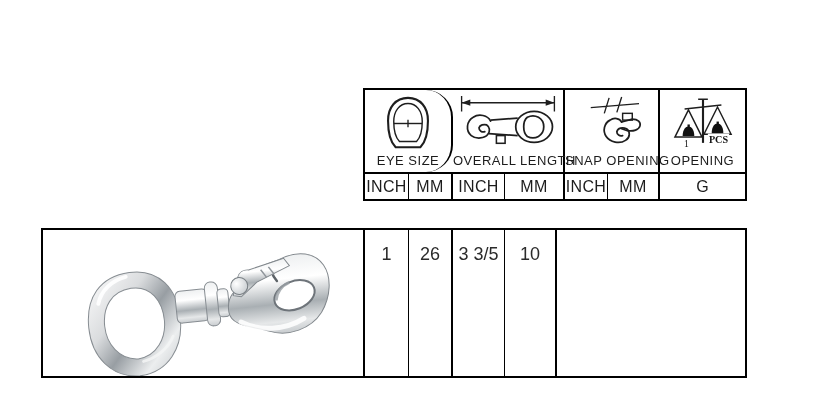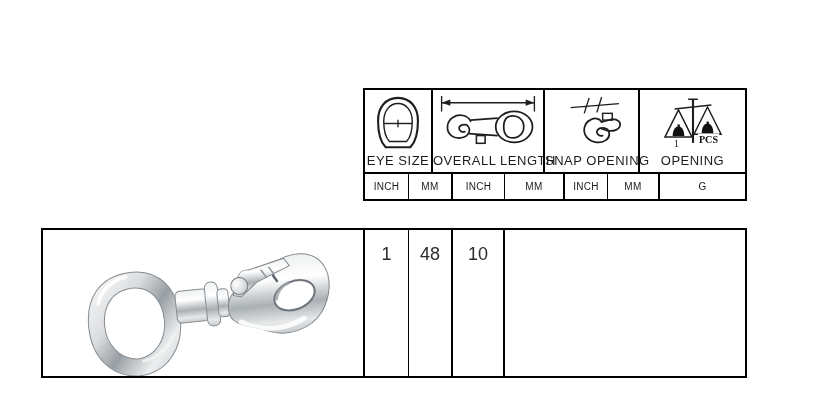--- a/index.html
+++ b/index.html
@@ -15,26 +15,26 @@
   .spec-header{
     position:absolute;left:363px;top:88px;
     width:384px;height:113px;
     border:2px solid #000;box-sizing:border-box;
     background:#fff;
     display:flex;flex-direction:column;
   }
   .hrow-icons{height:84px;display:flex;border-bottom:2px solid #000;box-sizing:border-box;}
   .sect{box-sizing:border-box;display:flex;flex-direction:column;align-items:stretch;border-right:2px solid #000;}
   .sect:last-child{border-right:none;flex:1;}
-  .s1{width:68px;} .s2{width:112px;} .s3{width:95px;}
+  .s1{width:88px;border-radius:27px;} .s2{width:112px;} .s3{width:95px;}
   .icon-wrap{flex:1;display:flex;align-items:center;justify-content:center;padding-top:3px;}
   .sect-label{height:19px;text-align:center;font-size:13px;letter-spacing:.5px;white-space:nowrap;color:#1c1c1c;}
   .hrow-units{flex:1;display:flex;}
   .ucell{box-sizing:border-box;display:flex;align-items:center;justify-content:center;
-         font-size:10px;letter-spacing:.3px;color:#1c1c1c;}
+         font-size:16px;letter-spacing:.3px;color:#1c1c1c;}
   .cw1{width:44px;} .cw2{width:44px;} .cw3{width:52px;} .cw4{width:60px;} .cw5{width:43px;}
   .cw6{width:52px;} .cwlast{flex:1;}
   .thin{border-right:1px solid #000;} .thick{border-right:2px solid #000;}
   
   .spec-data{
     position:absolute;left:41px;top:228px;
     width:706px;height:150px;
     border:2px solid #000;box-sizing:border-box;
     background:#fff;display:flex;
   }
@@ -176,17 +176,18 @@
           <path d="M222,47 L227,55 M230,45 L235,53" stroke="#8f959a" stroke-width="1.5"></path>
 
           <circle cx="199" cy="61" r="8.5" fill="url(#gRivet)" stroke="#7a8085"></circle>
 
           <path d="M197,97 C214,108 240,110 260,100" stroke="#ffffff" stroke-width="5" fill="none" opacity=".85" stroke-linecap="round"></path>
         </g>
       </svg>
     </div>
 
     <div class="dcell cw1 thin">1</div>
-    <div class="dcell cw2 thick">48</div>
+    <div class="dcell cw2 thick">26</div>
+    <div class="dcell cw3 thin">3 3/5</div>
     <div class="dcell cw6 thick">10</div>
   </div>
 
 </div>
 
 </body></html>

